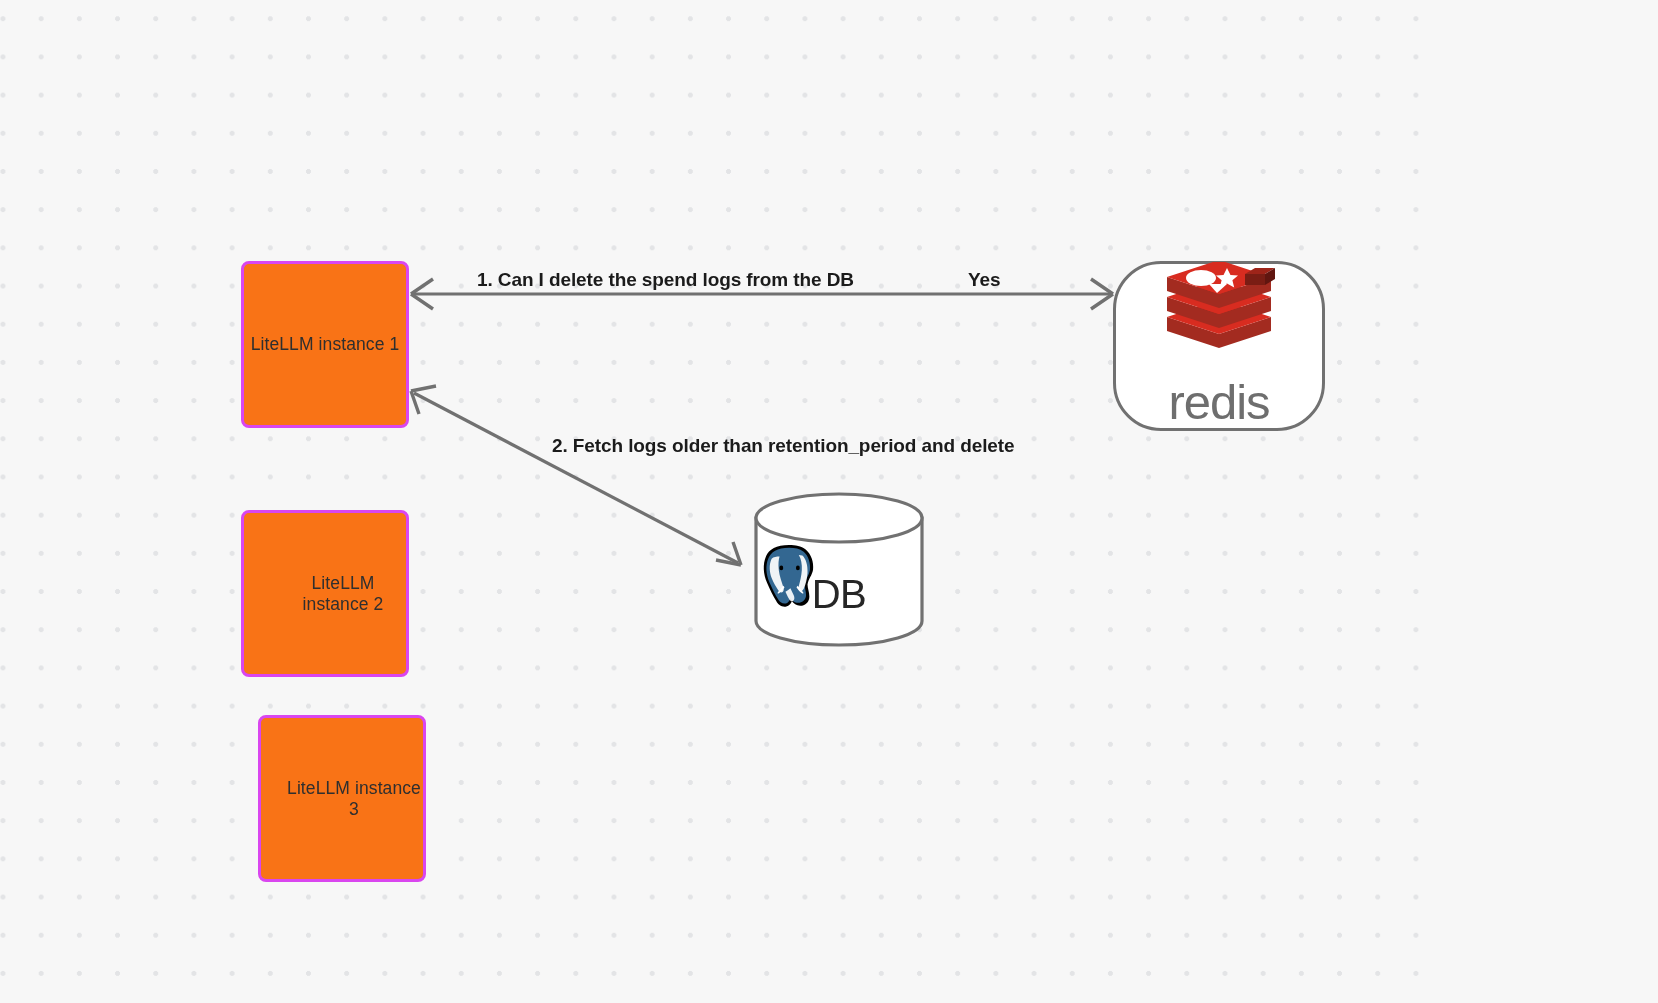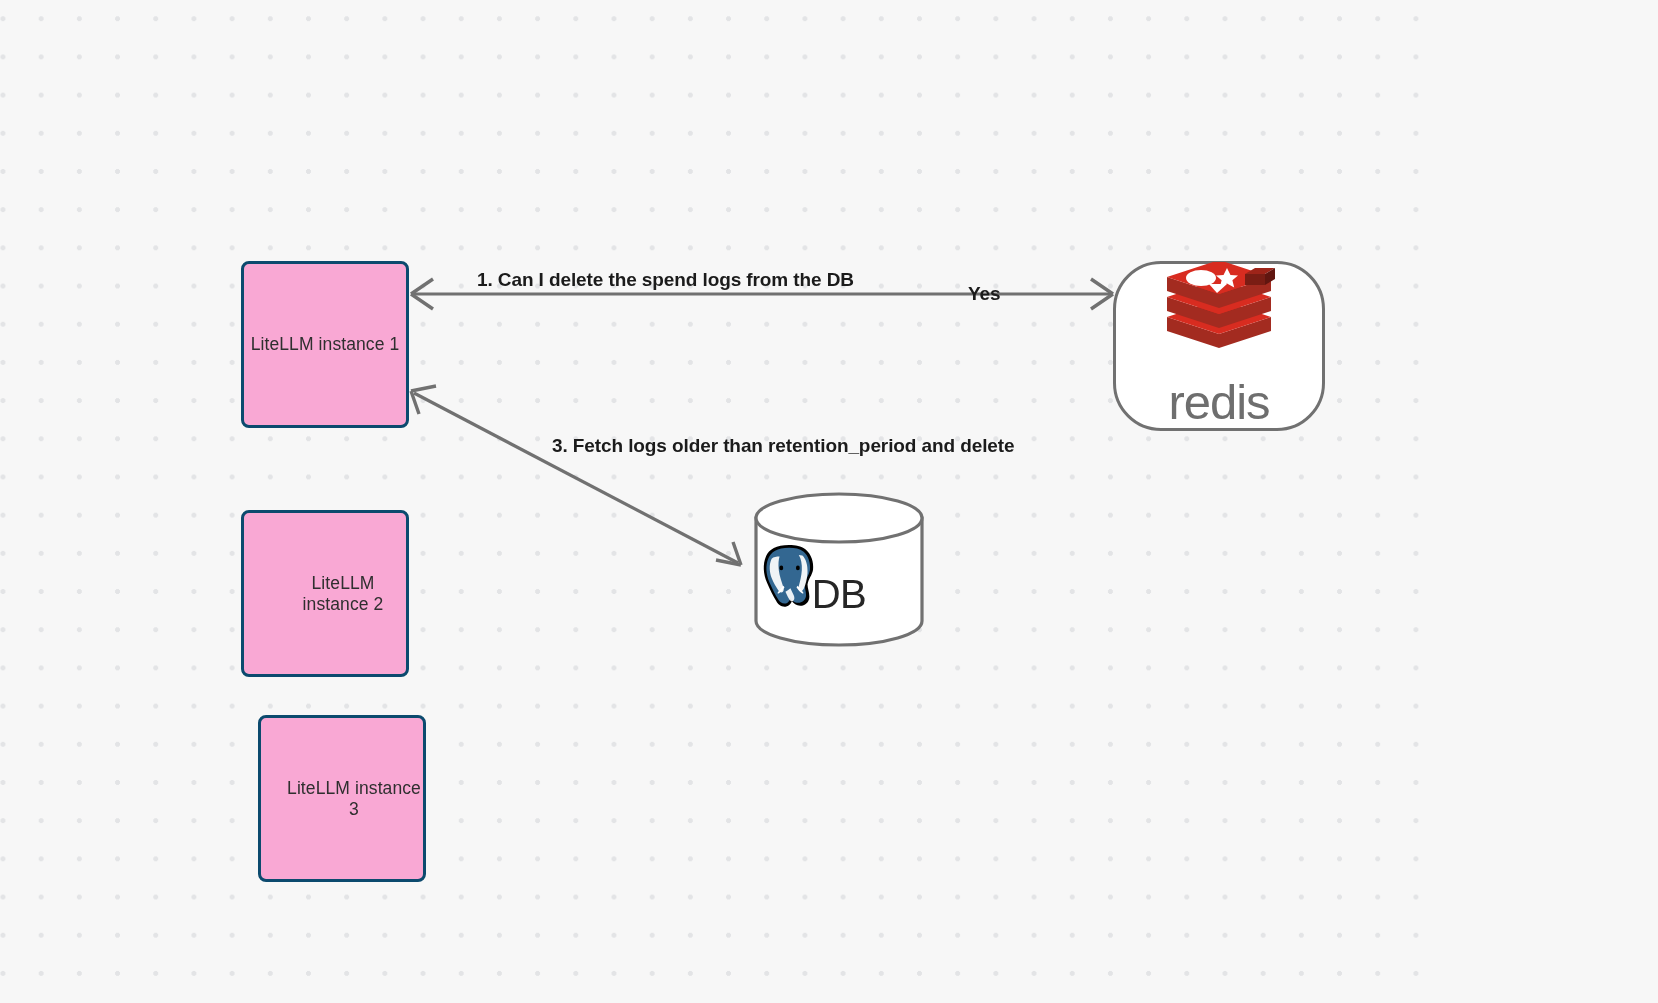--- a/index.html
+++ b/index.html
@@ -40,22 +40,22 @@
     left: 0;
     top: 0;
     width: 1658px;
     height: 1003px;
     overflow: visible;
   }
 
   
   .node-box {
     position: absolute;
-    background: #f9a8d4;
-    border: 3px solid #0c4a6e;
+    background: #f97316;
+    border: 3px solid #d946ef;
     border-radius: 8px;
     box-sizing: border-box;
     display: flex;
     align-items: center;
     justify-content: center;
   }
   .node-label {
     font-size: 17.5px;
     color: #2f2f2f;
     letter-spacing: 0.1px;
@@ -124,21 +124,21 @@
   
   .edge-label {
     position: absolute;
     font-size: 19px;
     font-weight: 700;
     color: #1b1b1b;
     letter-spacing: -0.1px;
     white-space: nowrap;
   }
   #edge-label-1 { left: 477px; top: 269px; }
-  #edge-label-1-answer { left: 968px; top: 283px; text-align: right; }
+  #edge-label-1-answer { left: 968px; top: 269px; text-align: right; }
   #edge-label-2 { left: 552px; top: 435px; }
 </style>
 </head>
 <body>
 
 <div id="canvas">
 
   <div id="dot-grid"></div>
 
   <svg id="edge-layer" viewBox="0 0 1658 1003" xmlns="http://www.w3.org/2000/svg">
@@ -157,21 +157,21 @@
       <path d="M 411 391 L 436 386 M 411 391 L 419 414" stroke="#717171" stroke-width="3.4" fill="none" stroke-linecap="butt"></path>
 
       <path d="M 741 565 L 716 560 M 741 565 L 733 542" stroke="#717171" stroke-width="3.4" fill="none" stroke-linecap="butt"></path>
     </g>
   </svg>
 
   <div class="edge-label" id="edge-label-1">1.  Can I delete the spend logs from the DB</div>
 
   <div class="edge-label" id="edge-label-1-answer">Yes</div>
 
-  <div class="edge-label" id="edge-label-2">3.  Fetch logs older than retention_period and delete</div>
+  <div class="edge-label" id="edge-label-2">2.  Fetch logs older than retention_period and delete</div>
 
   <div class="node-box" id="node-litellm-1">
     <span class="node-label">LiteLLM instance 1</span>
   </div>
 
   <div class="node-box" id="node-litellm-2">
     <span class="node-label">LiteLLM instance 2</span>
   </div>
 
   <div class="node-box" id="node-litellm-3">

